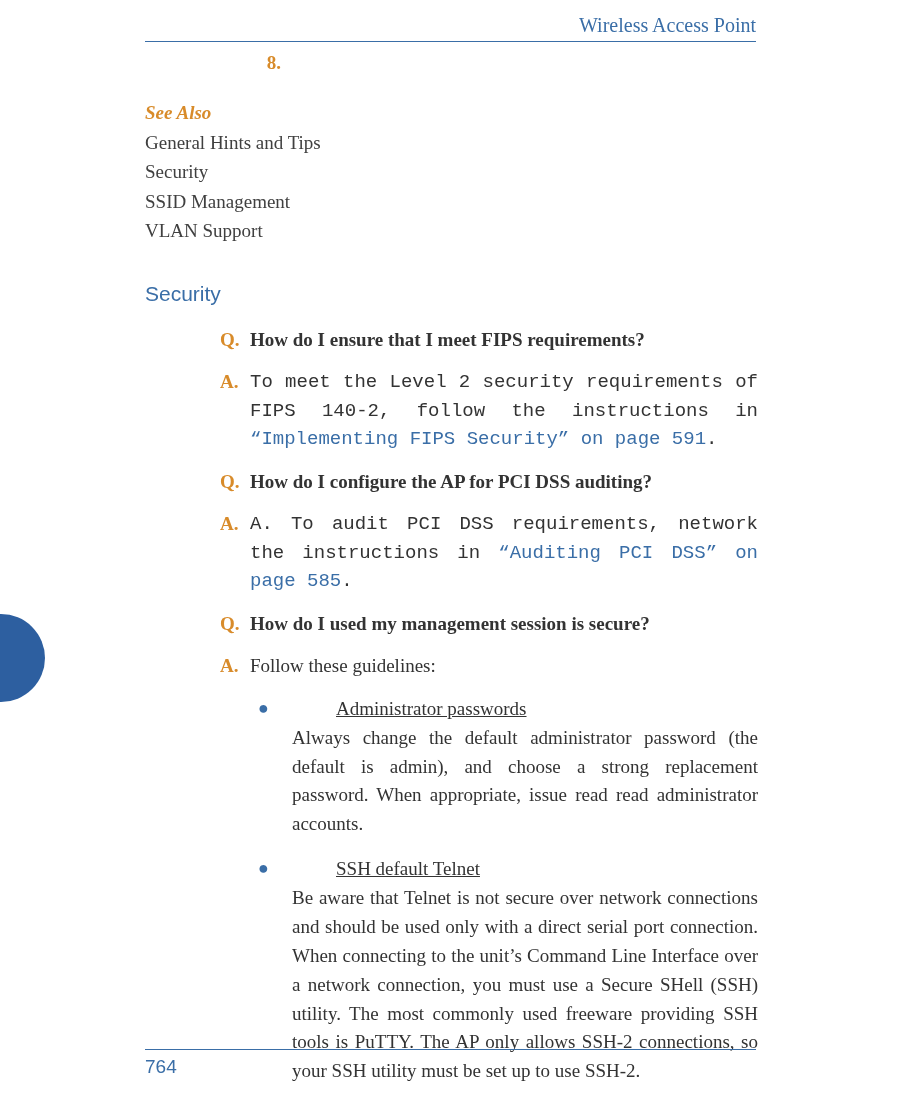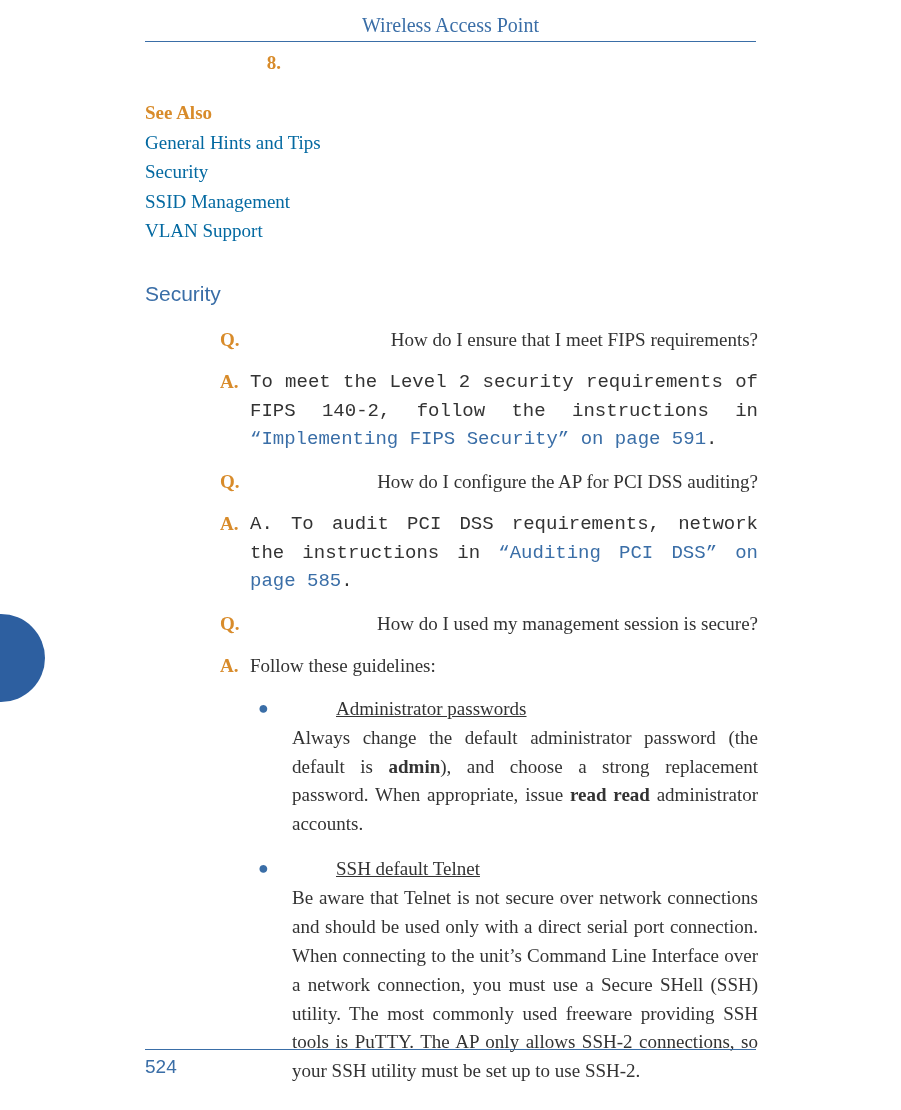--- a/index.html
+++ b/index.html
@@ -19,21 +19,21 @@
     height: 1110px;
     box-sizing: border-box;
   }
   .header-area {
     position: absolute;
     top: 14px;
     left: 145px;
     right: 145px;
   }
   .header-title {
-    text-align: center;
+    text-align: right;
     color: #3a6ea7;
     font-size: 20px;
   }
   .header-rule {
     border: none;
     border-top: 1px solid #3a6ea7;
     margin: 4px 0 0 0;
   }
   .body-area {
     position: absolute;
@@ -59,27 +59,28 @@
     flex: 1;
     font-size: 19px;
     color: #333333;
     line-height: 1.55;
   }
   .link {
     color: #3a6ea7;
   }
   .see-also-heading {
     color: #d88b2a;
+    font-style: italic;
     font-weight: bold;
     font-size: 19px;
     margin-top: 28px;
     margin-bottom: 4px;
   }
   .see-also-list .see-also-item {
-    color: #0369a1;
+    color: #404040;
     font-size: 19px;
     line-height: 1.55;
   }
   .section-heading {
     color: #3a6ea7;
     font-family: Verdana, Geneva, sans-serif;
     font-size: 21px;
     margin-top: 36px;
     margin-bottom: 20px;
   }
@@ -98,22 +99,21 @@
     font-size: 19px;
     line-height: 1.5;
   }
   .qa-row .qa-content {
     flex: 1;
     font-size: 19px;
     line-height: 1.5;
     color: #333333;
   }
   .qa-row.question .qa-content {
-    font-weight: normal;
-    text-align: right;
+    font-weight: bold;
   }
   .answer-justify .qa-content {
     text-align: justify;
     font-family: Liberation Mono, monospace;
   }
   .bullets {
     margin-top: 10px;
   }
   .bullet-row {
     display: flex;
@@ -131,21 +131,21 @@
     flex: 1;
     font-size: 19px;
     line-height: 1.52;
     color: #333333;
     text-align: justify;
   }
   .bullet-title {
     text-decoration: underline;
     margin-left: 44px;
   }
-  .bold { font-weight: bold; }
+  .bold { font-weight: normal; }
   .side-tab {
     position: absolute;
     left: 0;
     top: 614px;
     width: 45px;
     height: 88px;
     background: #2d5fa0;
     border-top-right-radius: 44px;
     border-bottom-right-radius: 44px;
   }
@@ -248,16 +248,16 @@
         </div>
 
       </div>
 
     </div>
 
   </div>
 
   <div class="footer-area">
     <hr class="footer-rule">
-    <div class="page-number">524</div>
+    <div class="page-number">764</div>
   </div>
 
 </div>
 
 </body></html>

